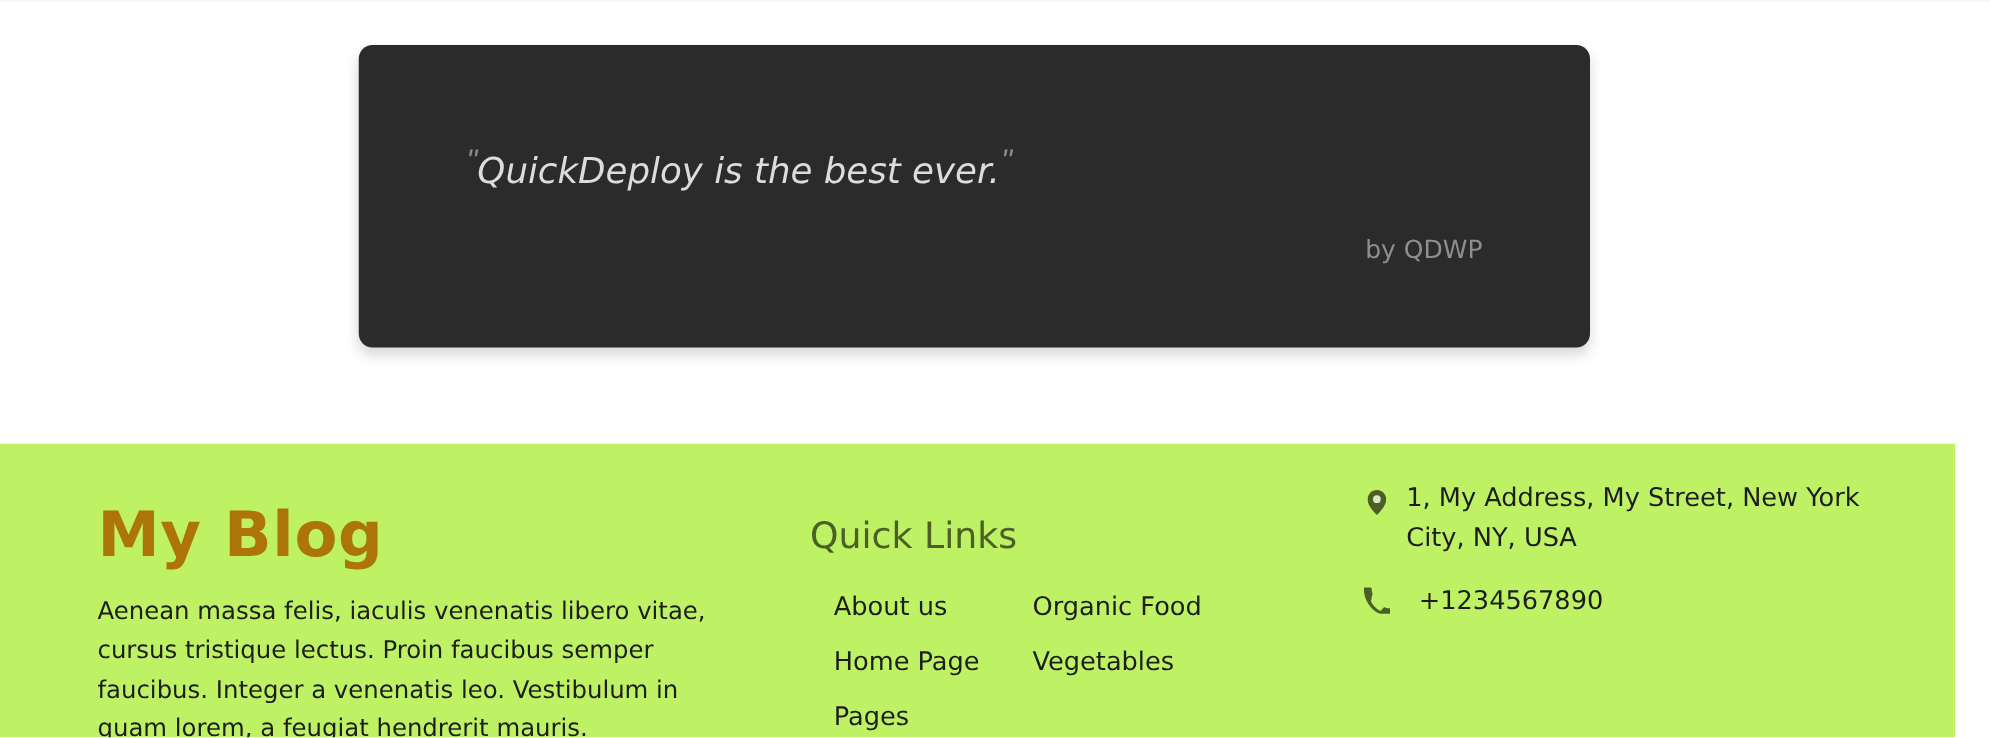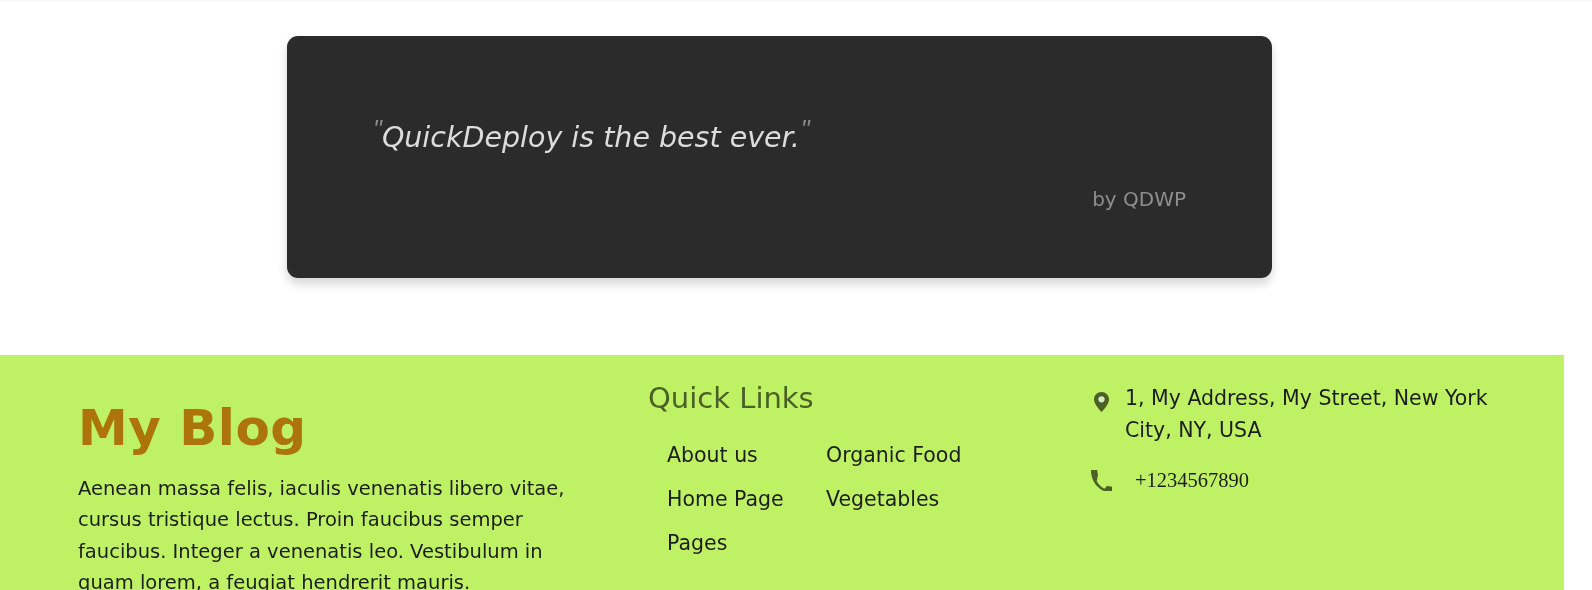--- a/index.html
+++ b/index.html
@@ -128,21 +128,21 @@
     font-family: "DejaVu Sans", sans-serif;
     font-size: 19.5px;
     font-weight: 400;
     color: #1d1d1d;
     line-height: 1.62;
     width: 492px;
   }
 
   .col-heading {
     margin: 0;
-    padding-top: 26px;
+    padding-top: 56px;
     font-family: "DejaVu Sans", sans-serif;
     font-size: 29px;
     font-weight: 400;
     color: #4c5f25;
     line-height: 1.2;
   }
 
   .links-grid {
     display: flex;
     padding-top: 29px;
@@ -182,21 +182,21 @@
   }
   .contact-icon.phone { padding-top: 5px; }
   .contact-text {
     font-family: "DejaVu Sans", sans-serif;
     font-size: 20.5px;
     color: #1d1d1d;
     line-height: 1.55;
     padding-left: 13px;
     width: 372px;
   }
-  .contact-text.phone-text { padding-left: 23px; font-family: Liberation Serif, serif; }
+  .contact-text.phone-text { padding-left: 23px; }
 </style>
 </head>
 <body>
 
 <div class="page">
 
   <section class="hero">
     <div class="hero-topline"></div>
 
     <div class="quote-card">

